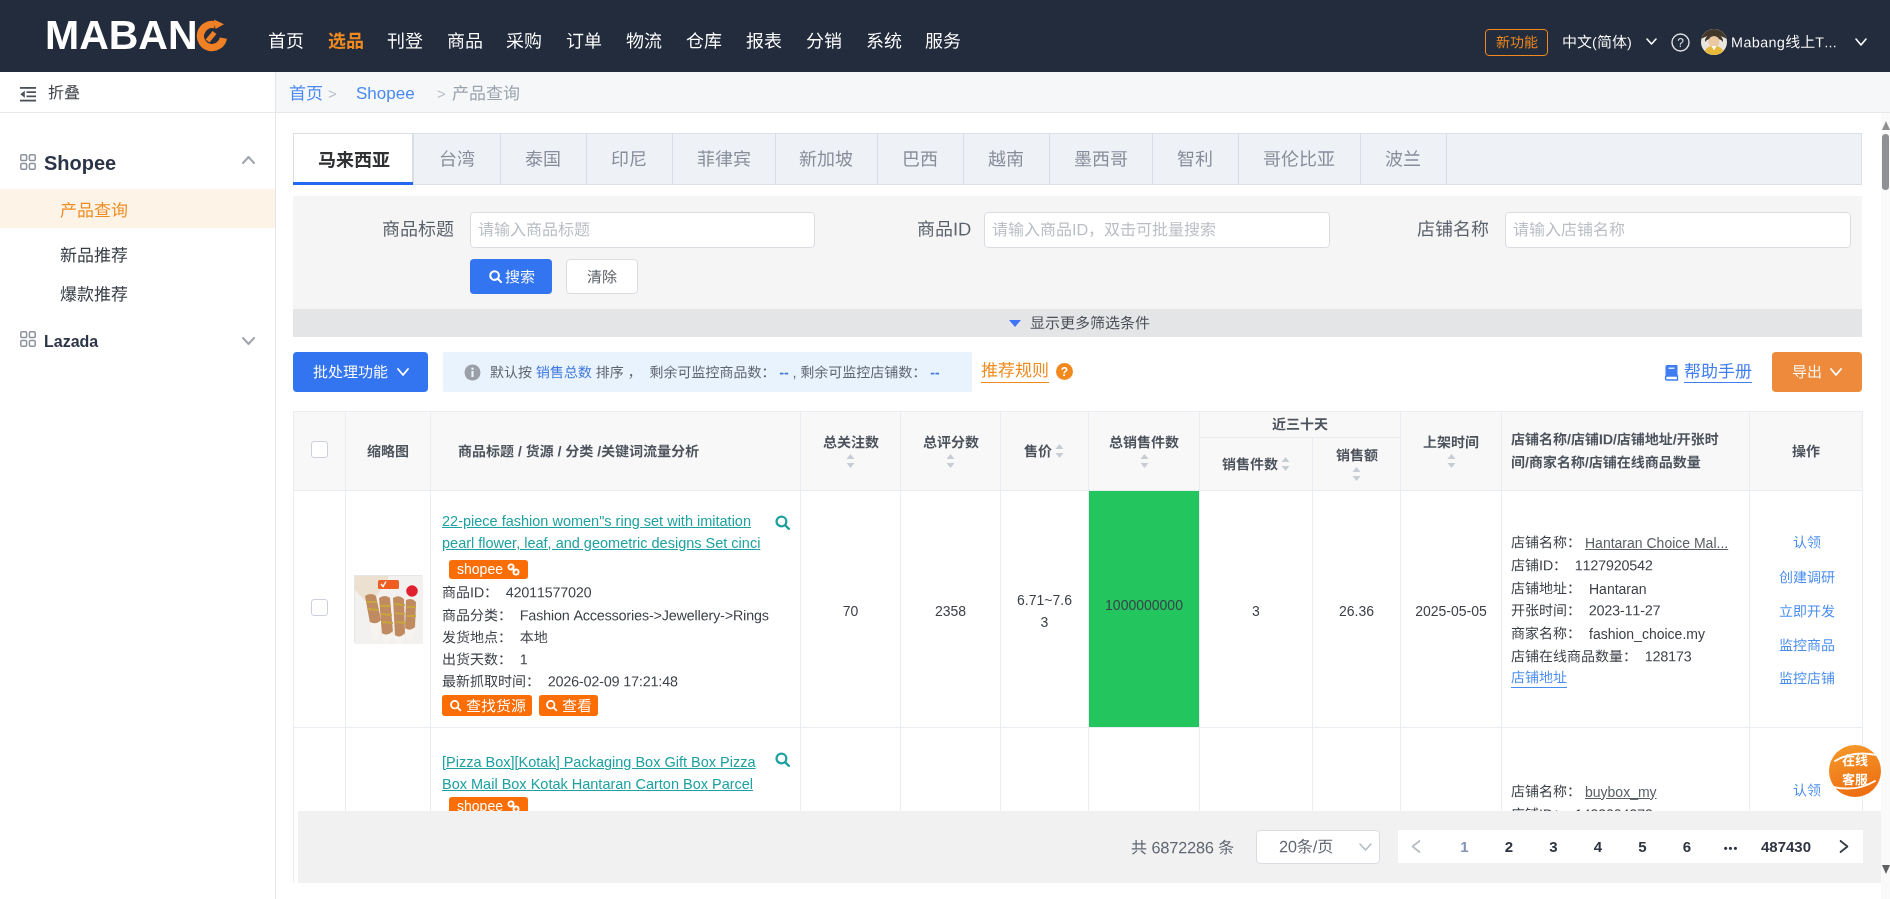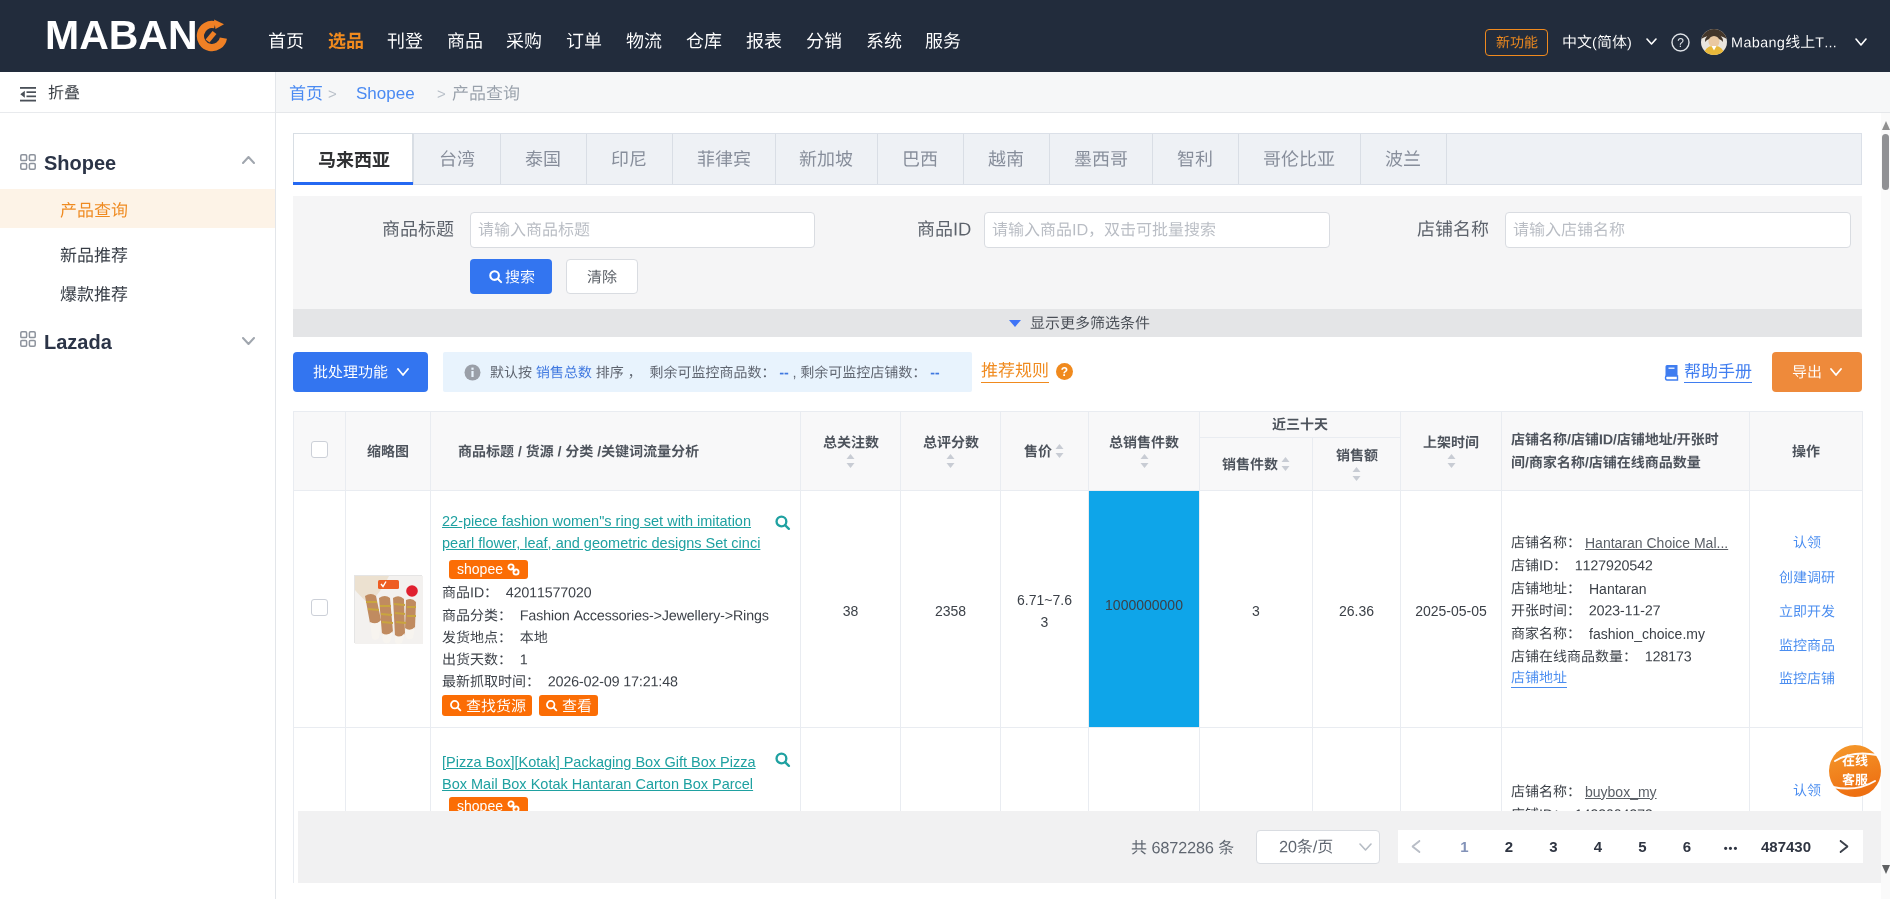--- a/index.html
+++ b/index.html
@@ -455,21 +455,21 @@
     </svg>
   </div>
 <div style="position:absolute;left:20px;top:331px;">
     <svg width="16" height="16" viewBox="0 0 16 16">
       <rect x="0.8" y="0.8" width="5.8" height="5.8" rx="1.2" fill="none" stroke="#8d939d" stroke-width="1.5"></rect>
       <rect x="9.4" y="0.8" width="5.8" height="5.8" rx="1.2" fill="none" stroke="#8d939d" stroke-width="1.5"></rect>
       <rect x="0.8" y="9.4" width="5.8" height="5.8" rx="1.2" fill="none" stroke="#8d939d" stroke-width="1.5"></rect>
       <rect x="9.4" y="9.4" width="5.8" height="5.8" rx="1.2" fill="none" stroke="#8d939d" stroke-width="1.5"></rect>
     </svg>
   </div>
-<div style="position:absolute;left:44px;top:330px;font-weight:bold;font-size:20px;color:#2b3447;line-height:24px;">Lazada</div>
+<div style="position:absolute;left:44px;top:330px;font-weight:bold;font-size:16px;color:#2b3447;line-height:24px;">Lazada</div>
 <div style="position:absolute;left:242px;top:337px;">
     <svg width="13" height="8" viewBox="0 0 13 8">
       <path d="M1 1 L6.5 7 L12 1" fill="none" stroke="#a0a6ae" stroke-width="2" stroke-linecap="round" stroke-linejoin="round"></path>
     </svg>
   </div>
 <div style="position:absolute;left:276px;top:72px;width:1614px;height:40px;background:#f6f7f8;border-bottom:1px solid #e5e7ea;"></div>
 <div style="position:absolute;left:289px;top:82px;">
     <svg width="34" height="23" viewBox="0 0 34 23">
       <use href="#g0" transform="translate(0 17.3) scale(0.017 -0.017)" fill="#4a8af2"></use>
       <use href="#g1" transform="translate(17 17.3) scale(0.017 -0.017)" fill="#4a8af2"></use>
@@ -1176,26 +1176,26 @@
                 <circle cx="7" cy="7" r="4.6" fill="none" stroke="#fff" stroke-width="2.2"></circle>
                 <line x1="10.4" y1="10.4" x2="14" y2="14" stroke="#fff" stroke-width="2.2" stroke-linecap="round"></line>
               </svg>
               <svg width="30" height="20" viewBox="0 0 30 20">
                 <use href="#g45" transform="translate(0 15.3) scale(0.015 -0.015)" fill="#ffffff"></use>
                 <use href="#g224" transform="translate(15 15.3) scale(0.015 -0.015)" fill="#ffffff"></use>
               </svg>
             </div>
           </div>
         </td>
-        <td style="border:1px solid #e9ecf1;background:#fff;padding:0;vertical-align:middle;position:relative;;font-size:14px;color:#3c4148;text-align:center;padding-top:4px;">38</td>
+        <td style="border:1px solid #e9ecf1;background:#fff;padding:0;vertical-align:middle;position:relative;;font-size:14px;color:#3c4148;text-align:center;padding-top:4px;">70</td>
         <td style="border:1px solid #e9ecf1;background:#fff;padding:0;vertical-align:middle;position:relative;;font-size:14px;color:#3c4148;text-align:center;padding-top:4px;">2358</td>
         <td style="border:1px solid #e9ecf1;background:#fff;padding:0;vertical-align:middle;position:relative;;font-size:14px;color:#3c4148;text-align:center;padding-top:4px;">
           <div style="line-height:22px;">6.71~7.6<br>3</div>
         </td>
-        <td style="border:1px solid #e9ecf1;background:#0ea5e9;padding:12px;vertical-align:middle;position:relative;;font-size:14px;color:#3c4148;text-align:center;padding-top:4px;">1000000000</td>
+        <td style="border:1px solid #e9ecf1;background:#22c55e;padding:12px;vertical-align:middle;position:relative;;font-size:14px;color:#3c4148;text-align:center;padding-top:4px;">1000000000</td>
         <td style="border:1px solid #e9ecf1;background:#fff;padding:0;vertical-align:middle;position:relative;;font-size:14px;color:#3c4148;text-align:center;padding-top:4px;">3</td>
         <td style="border:1px solid #e9ecf1;background:#fff;padding:0;vertical-align:middle;position:relative;;font-size:14px;color:#3c4148;text-align:center;padding-top:4px;">26.36</td>
         <td style="border:1px solid #e9ecf1;background:#fff;padding:0;vertical-align:middle;position:relative;;font-size:14px;color:#3c4148;text-align:center;padding-top:4px;">2025-05-05</td>
         <td style="border:1px solid #e9ecf1;background:#fff;padding:0;vertical-align:middle;position:relative;">
           <div style="position:absolute;left:9px;top:42px;display:flex;align-items:center;">
             <svg width="74" height="19" viewBox="0 0 74 19">
               <use href="#g83" transform="translate(0 14.3) scale(0.014 -0.014)" fill="#3c4148"></use>
               <use href="#g84" transform="translate(14 14.3) scale(0.014 -0.014)" fill="#3c4148"></use>
               <use href="#g85" transform="translate(28 14.3) scale(0.014 -0.014)" fill="#3c4148"></use>
               <use href="#g86" transform="translate(42 14.3) scale(0.014 -0.014)" fill="#3c4148"></use>

